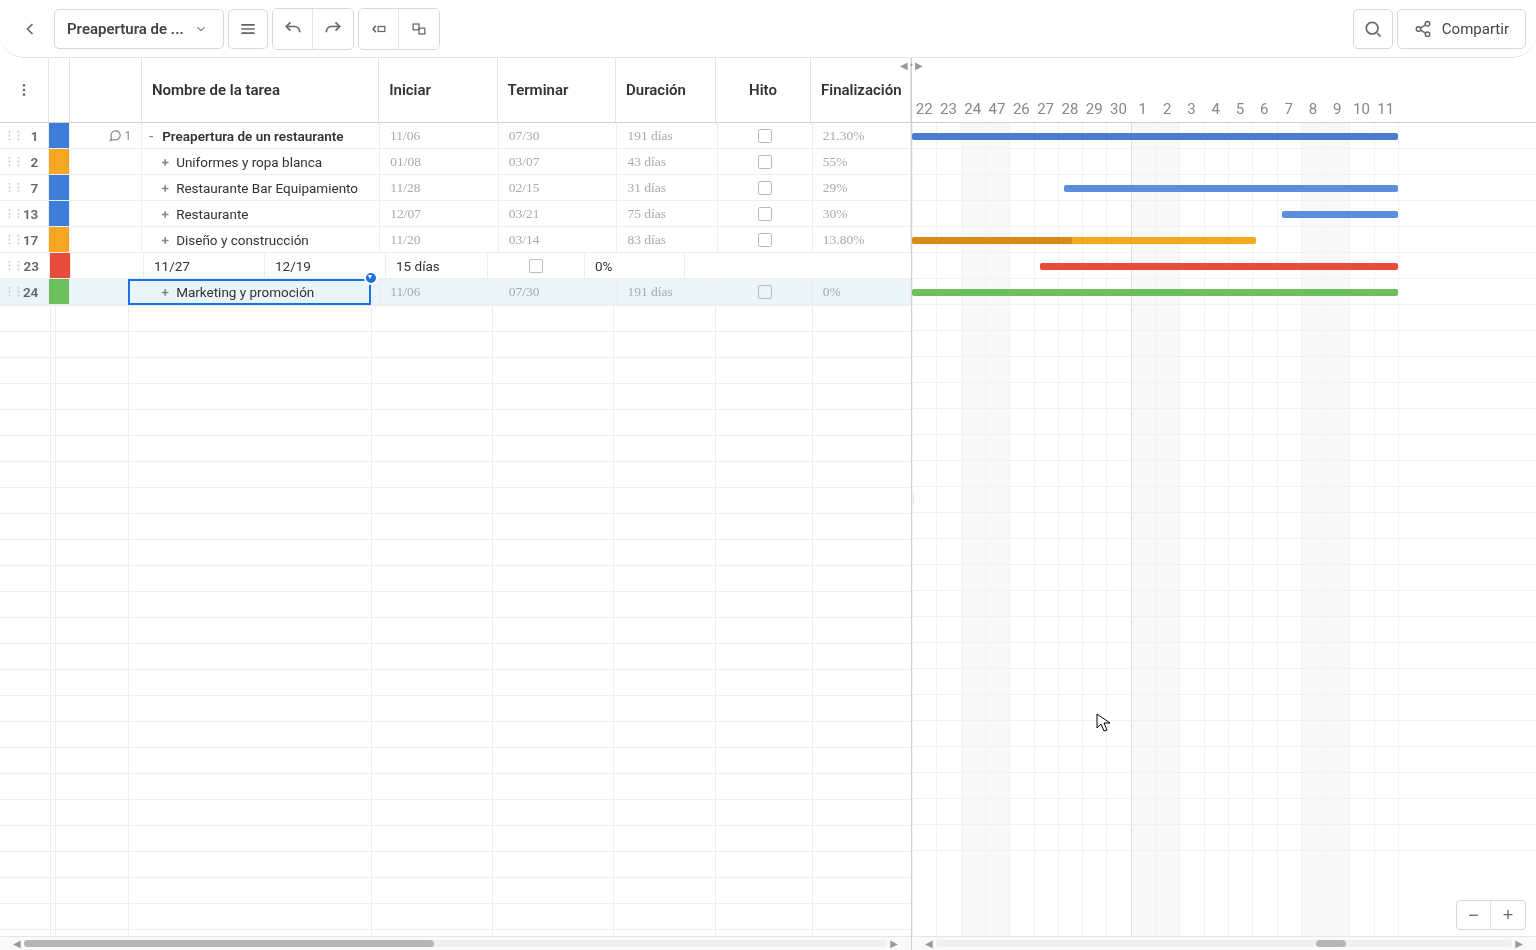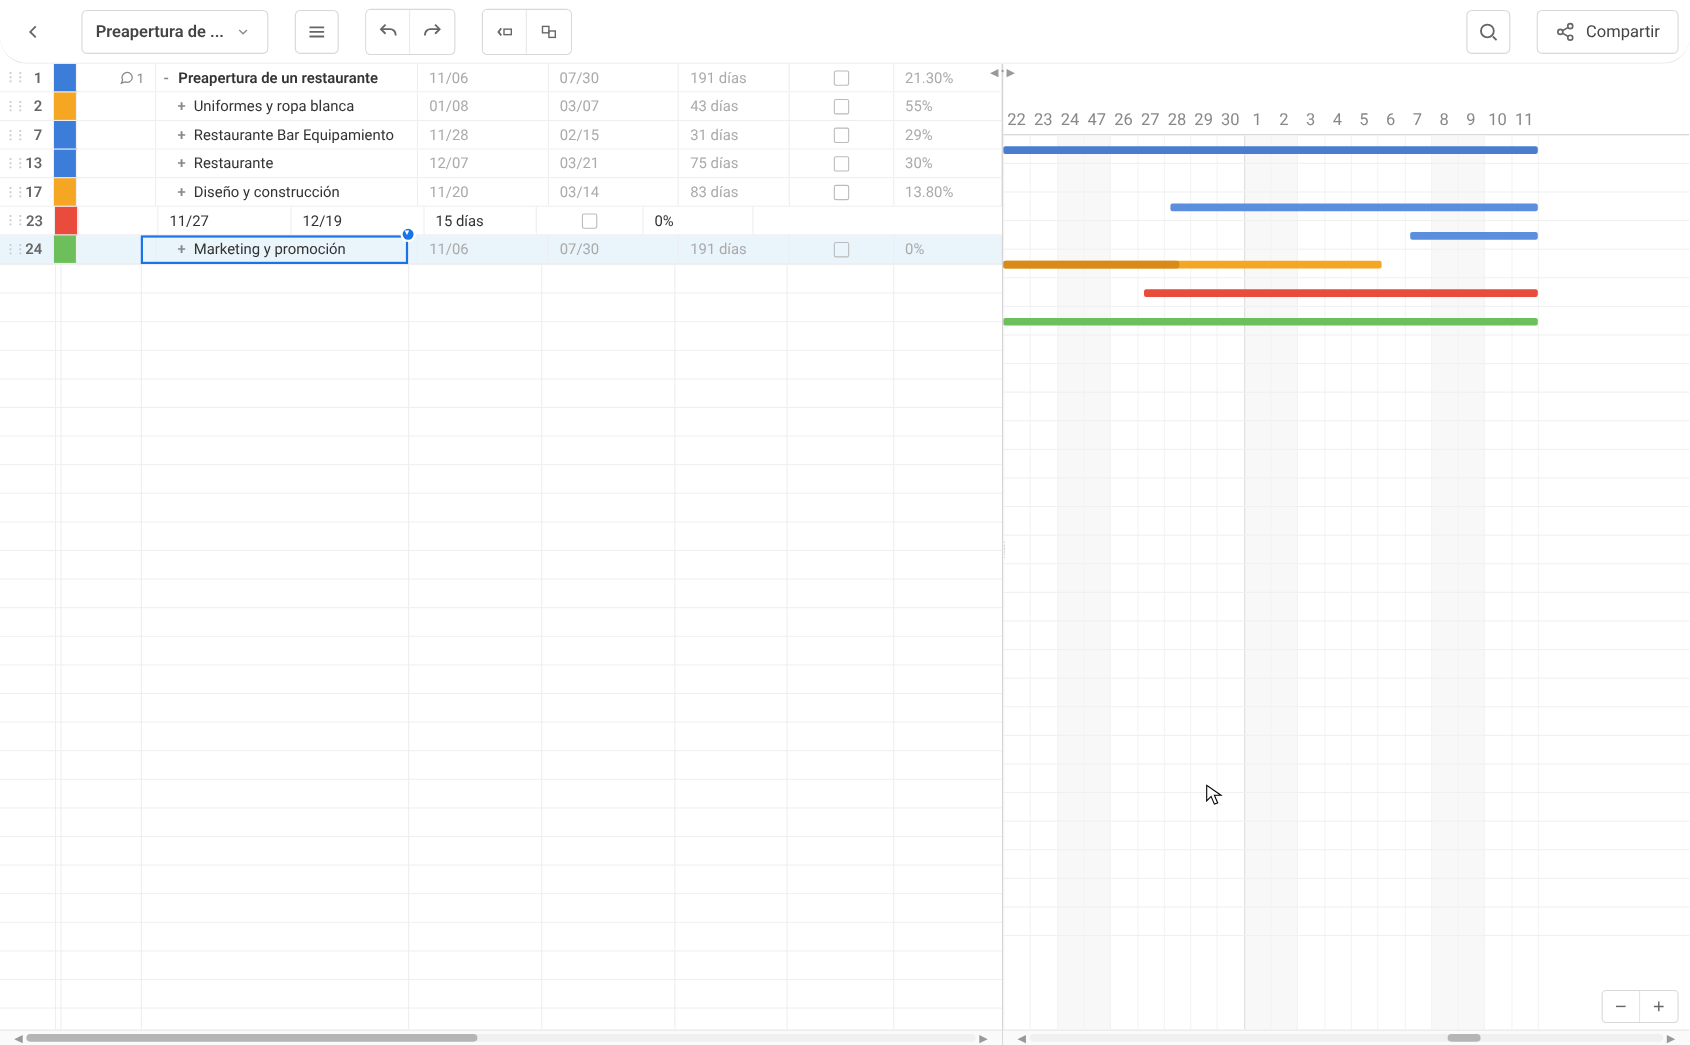--- a/index.html
+++ b/index.html
@@ -1,19 +1,19 @@
 <!DOCTYPE html>
 <html><head>
 <meta charset="utf-8">
 <style>
   * { box-sizing: border-box; margin: 0; padding: 0; }
   body { font-family: -apple-system, BlinkMacSystemFont, "Segoe UI", Roboto, sans-serif; font-size: 13px; color: #333; background: #fff; overflow: hidden; width: 1536px; height: 950px; }
 
   
-  .toolbar { height: 58px; display: flex; align-items: center; padding: 0 10px; gap: 24px; border-bottom: 1px solid #e5e5e5; border-radius: 24px; }
+  .toolbar { height: 58px; display: flex; align-items: center; padding: 0 10px; gap: 4px; border-bottom: 1px solid #e5e5e5; border-radius: 24px; }
   .tb-btn { width: 40px; height: 40px; border: 1px solid #d8d8d8; border-radius: 5px; background: #fff; display: flex; align-items: center; justify-content: center; cursor: pointer; color: #666; }
   .tb-btn svg { width: 20px; height: 20px; stroke: #666; fill: none; stroke-width: 2; }
   .tb-btn.nb { border: none; }
   .title-dd { height: 40px; border: 1px solid #d8d8d8; border-radius: 5px; display: flex; align-items: center; padding: 0 12px; gap: 10px; cursor: pointer; min-width: 170px; }
   .title-dd span { font-weight: 600; color: #444; font-size: 15px; }
   .tb-group { display: flex; border: 1px solid #d8d8d8; border-radius: 5px; overflow: hidden; }
   .tb-group .tb-btn { border: none; border-right: 1px solid #e5e5e5; border-radius: 0; }
   .tb-group .tb-btn:last-child { border-right: none; }
   .spacer { flex: 1; }
   .share-btn { height: 40px; border: 1px solid #d8d8d8; border-radius: 5px; display: flex; align-items: center; gap: 10px; padding: 0 16px; cursor: pointer; color: #444; font-size: 15px; }
@@ -42,21 +42,21 @@
   .row .c-menu { justify-content: flex-end; color: #666; font-weight: 600; position: relative; font-size: 13.5px; }
   .drag { position: absolute; left: 4px; color: #ccc; font-size: 11px; letter-spacing: -2px; }
   .row .c-color { background: #3b7dd8; }
   .row.r1 .c-color { background: #3b7dd8; }
   .row.r2 .c-color { background: #f5a623; }
   .row.r3 .c-color { background: #3b7dd8; }
   .row.r4 .c-color { background: #3b7dd8; }
   .row.r5 .c-color { background: #f5a623; }
   .row.r6 .c-color { background: #e94b3c; }
   .row.r7 .c-color { background: #6cbf5a; }
-  .row .dim { color: #aaa; }
+  .row .dim { color: #aaa; font-family: Liberation Serif, serif; }
   .row .strong { font-weight: 600; }
   .exp { color: #888; margin-right: 6px; font-weight: 600; width: 10px; display: inline-block; text-align: center; }
   .indent0 { padding-left: 4px !important; }
   .indent1 { padding-left: 18px !important; }
   .indent2 { padding-left: 30px !important; }
   .row .c-mile { justify-content: center; }
   .chk { width: 14px; height: 14px; border: 1px solid #bbb; border-radius: 2px; }
   .comment-ic { display: flex; align-items: center; gap: 2px; color: #888; margin-left: auto; font-size: 12px; }
   .sel-border { position: absolute; border: 2px solid #1a73e8; pointer-events: none; }
   .sel-knob { position: absolute; width: 14px; height: 14px; background: #1a73e8; border-radius: 50%; border: 2px solid #fff; pointer-events: none; }
@@ -159,20 +159,37 @@
         <circle cx="18" cy="19" r="3"></circle>
         <path d="M8.5 10.5l7-4M8.5 13.5l7 4"></path>
       </svg>
     <span>Compartir</span>
   </div>
 </div>
 
 <div class="main">
 
   <div class="left">
+    <div class="thead">
+      <div class="cell c-menu">
+        <svg width="16" height="16" viewBox="0 0 24 24" style="fill:#666">
+            <circle cx="12" cy="5" r="2"></circle>
+            <circle cx="12" cy="12" r="2"></circle>
+            <circle cx="12" cy="19" r="2"></circle>
+          </svg>
+      </div>
+      <div class="cell c-color"></div>
+      <div class="cell c-ctrl"></div>
+      <div class="cell c-name">Nombre de la tarea</div>
+      <div class="cell c-start">Iniciar</div>
+      <div class="cell c-end">Terminar</div>
+      <div class="cell c-dur">Duración</div>
+      <div class="cell c-mile">Hito</div>
+      <div class="cell c-comp">Finalización</div>
+    </div>
     <div class="tbody" id="tbody">
 
       <div class="vgrid" style="left:50px"></div>
       <div class="vgrid" style="left:55px"></div>
       <div class="vgrid" style="left:128px"></div>
       <div class="vgrid" style="left:371px"></div>
       <div class="vgrid" style="left:492px"></div>
       <div class="vgrid" style="left:613px"></div>
       <div class="vgrid" style="left:715px"></div>
       <div class="vgrid" style="left:812px"></div>

